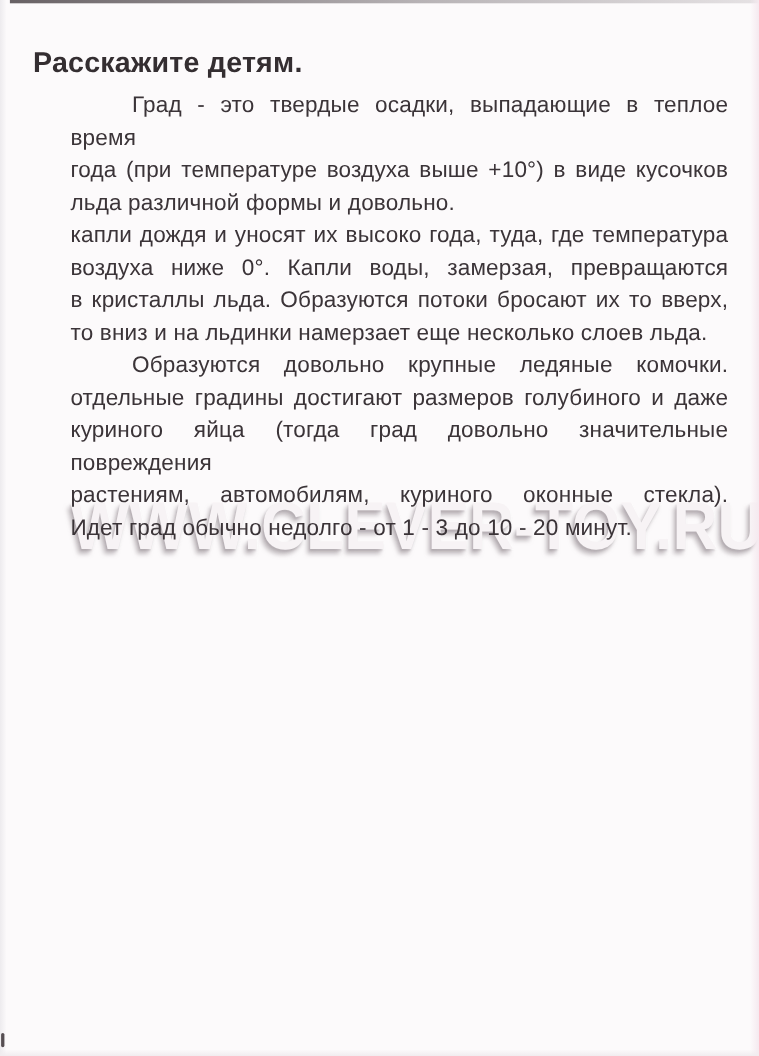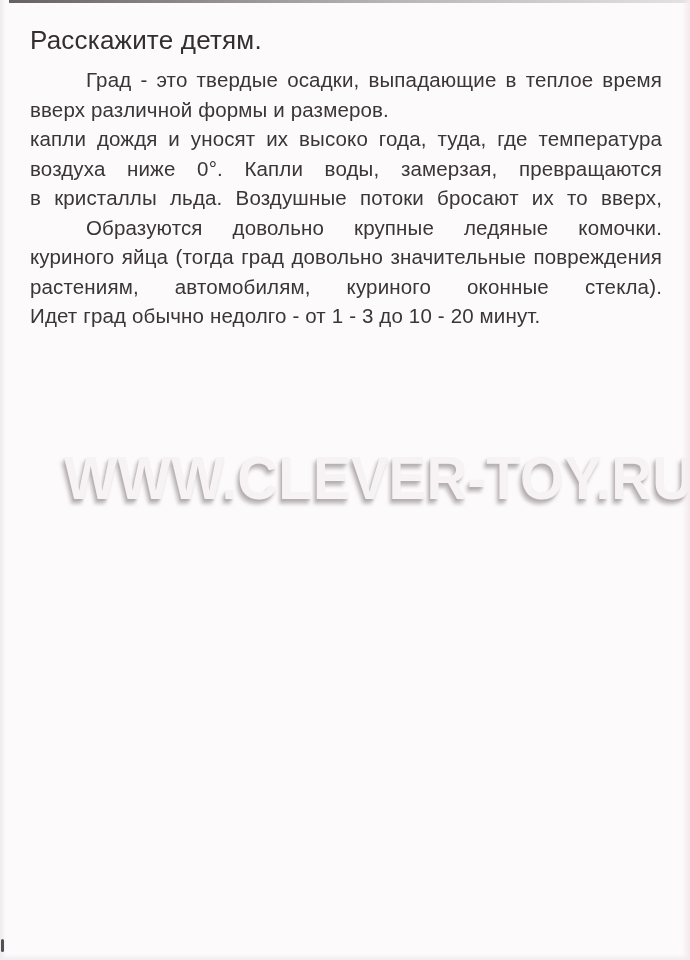--- a/index.html
+++ b/index.html
@@ -61,50 +61,54 @@
       -1px 2px 2px rgba(165,155,161,0.45),
        1px 1px 1px rgba(255,255,255,0.9);
   }
   
   .content {
     position: absolute; left: 30px; top: 24px; width: 632px;
     z-index: 1;
     color: var(--text);
   }
   .title {
-    margin: 0 0 9px 0;
+    margin: 16px 0 9px 0;
     font-size: 26px; line-height: 32px;
-    font-weight: 400; letter-spacing: 0.2px;
+    font-weight: 700; letter-spacing: 0.2px;
     color: var(--title);
   }
   .line {
     font-size: 20.5px;
     line-height: 29.5px;
     letter-spacing: 0.15px;
     text-align: justify;
     text-align-last: justify;
+    margin-left: 34px;
   }
   .line.first { text-indent: 56px; }
   .line.plast { text-align-last: left; }
 </style>
 </head>
 <body>
 
 <div class="page">
   <div class="watermark">WWW.CLEVER-TOY.RU</div>
 
   <div class="content">
     <h1 class="title">Расскажите детям.</h1>
     <div id="body-text">
         <div class="line first">Град - это твердые осадки, выпадающие в теплое время</div>
-        <div class="line plast">вверх различной формы и размеров.</div>
+        <div class="line">года (при температуре воздуха выше +10°) в виде кусочков</div>
+        <div class="line plast">льда различной формы и довольно.</div>
         <div class="line">капли дождя и уносят их высоко года, туда, где температура</div>
         <div class="line">воздуха ниже 0°. Капли воды, замерзая, превращаются</div>
-        <div class="line">в кристаллы льда. Воздушные потоки бросают их то вверх,</div>
+        <div class="line">в кристаллы льда. Образуются потоки бросают их то вверх,</div>
+        <div class="line plast">то вниз и на льдинки намерзает еще несколько слоев льда.</div>
         <div class="line first">Образуются довольно крупные ледяные комочки.</div>
+        <div class="line">отдельные градины достигают размеров голубиного и даже</div>
         <div class="line">куриного яйца (тогда град довольно значительные повреждения</div>
         <div class="line">растениям, автомобилям, куриного оконные стекла).</div>
         <div class="line plast">Идет град обычно недолго - от 1 - 3 до 10 - 20 минут.</div>
       </div>
   </div>
 
   <div class="scan-edge-top"></div>
   <div class="scan-edge-left"></div>
   <div class="scan-edge-right"></div>
   <div class="scan-edge-bottom"></div>

